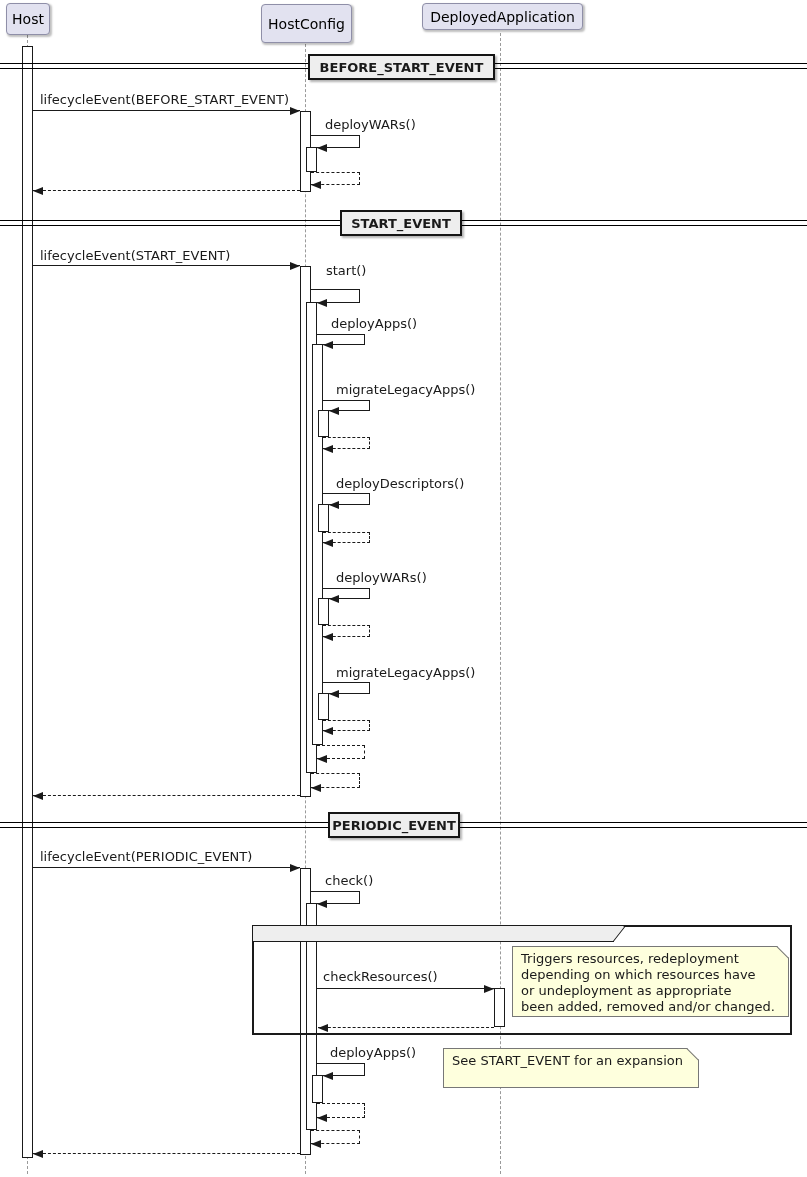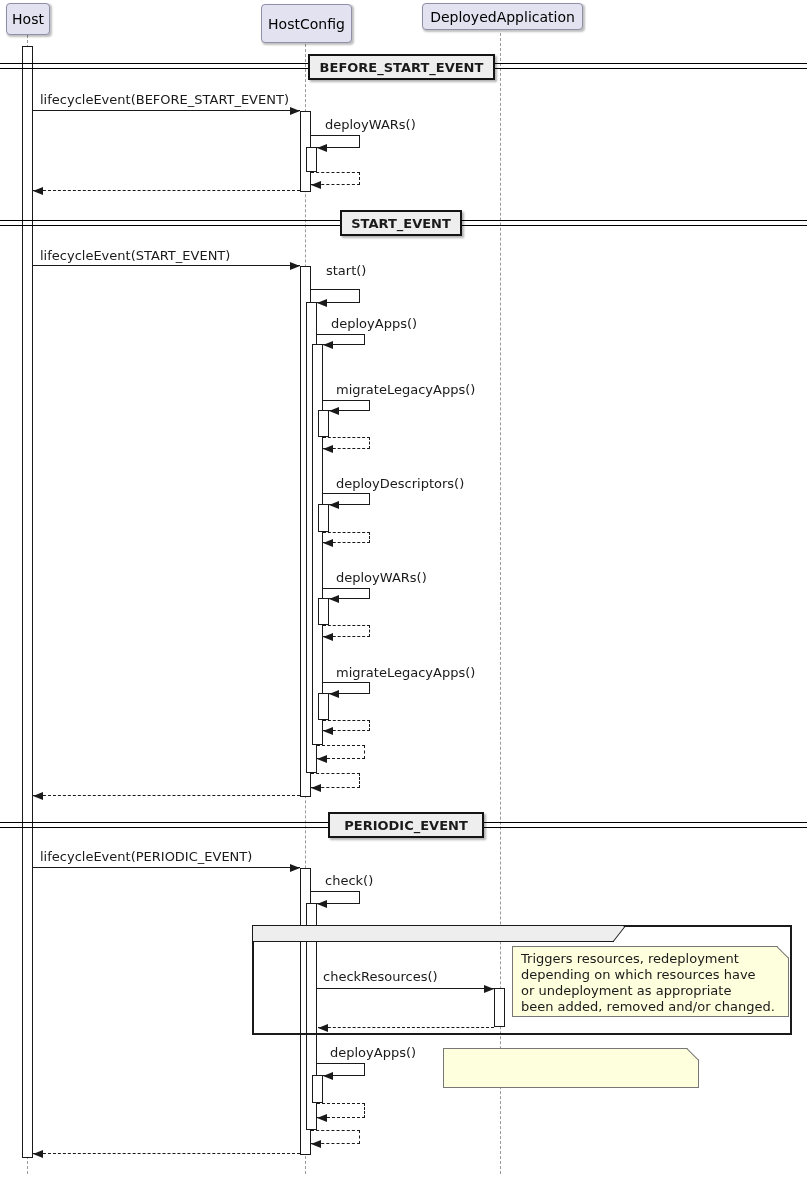--- a/index.html
+++ b/index.html
@@ -122,21 +122,21 @@
 
   <div class="dloop" style="left:317px;top:745px;width:48px;height:14px"></div>
   <div class="arr-l" style="left:317px;top:755px"></div>
   <div class="dloop" style="left:311px;top:773px;width:49px;height:15px"></div>
   <div class="arr-l" style="left:311px;top:784px"></div>
   <div class="dline" style="left:33px;top:795px;width:267px"></div>
   <div class="arr-l" style="left:33px;top:792px"></div>
 
   <div class="divline" style="top:822px"></div>
   <div class="divline" style="top:827px"></div>
-  <div class="divbox" style="left:328px;top:812px;width:156px;height:26px">
+  <div class="divbox" style="left:328px;top:812px;width:132px;height:26px">
     <span>PERIODIC_EVENT</span>
   </div>
 
   <div class="mlabel" style="left:40px;top:849px">lifecycleEvent(PERIODIC_EVENT)</div>
   <div class="hline" style="left:33px;top:867px;width:267px"></div>
   <div class="arr-r" style="left:290px;top:864px"></div>
 
   <div class="mlabel" style="left:325px;top:873px">check()</div>
   <div class="loop" style="left:311px;top:891px;width:49px;height:13px"></div>
   <div class="arr-l" style="left:317px;top:900px"></div>
@@ -160,20 +160,21 @@
 
   <div class="note" style="left:512px;top:946px;width:277px;height:71px">
     <div>Triggers resources, redeployment</div>
     <div>depending on which resources have</div>
     <div>or undeployment as appropriate</div>
     <div>been added, removed and/or changed.</div>
   </div>
   <div class="fold" style="left:777px;top:946px"></div>
 
   <div class="note" style="left:443px;top:1048px;width:256px;height:40px">
+    <div>See START_EVENT for an expansion</div>
   </div>
   <div class="fold" style="left:687px;top:1048px"></div>
 
   <div class="pbox" style="left:6px;top:3px;width:44px;height:32px">
     <span>Host</span>
   </div>
   <div class="pbox" style="left:261px;top:4px;width:91px;height:39px">
     <span>HostConfig</span>
   </div>
   <div class="pbox" style="left:422px;top:3px;width:161px;height:27px">

